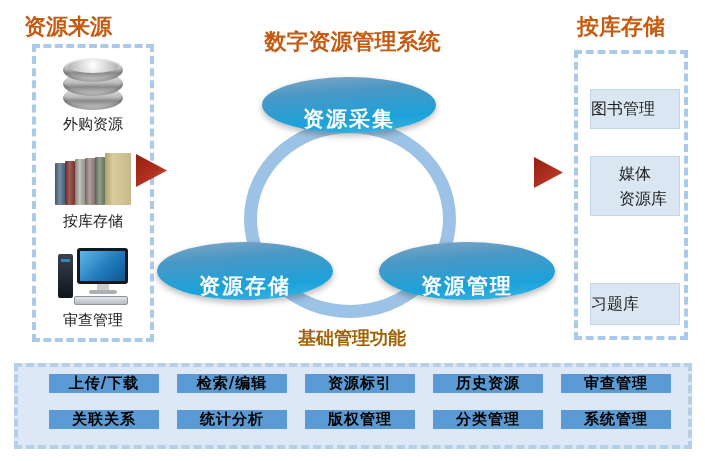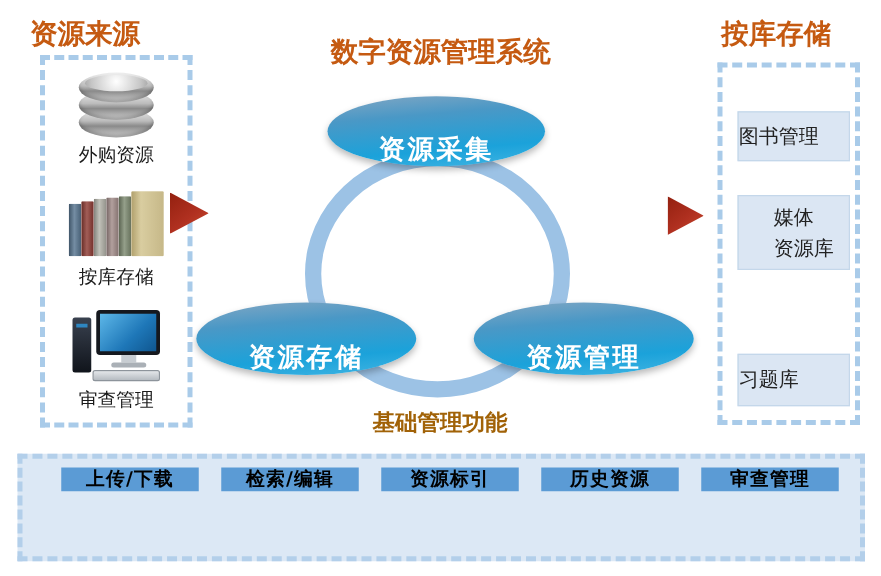--- a/index.html
+++ b/index.html
@@ -163,15 +163,22 @@
   </div>
 
   <div class="dashed-box bottom-panel">
     <div class="fn-row fn-row-1">
       <div class="fn-btn">上传/下载</div>
       <div class="fn-btn">检索/编辑</div>
       <div class="fn-btn">资源标引</div>
       <div class="fn-btn">历史资源</div>
       <div class="fn-btn">审查管理</div>
     </div>
+    <div class="fn-row fn-row-2">
+      <div class="fn-btn">关联关系</div>
+      <div class="fn-btn">统计分析</div>
+      <div class="fn-btn">版权管理</div>
+      <div class="fn-btn">分类管理</div>
+      <div class="fn-btn">系统管理</div>
+    </div>
   </div>
 
 </div>
 
 </body></html>

